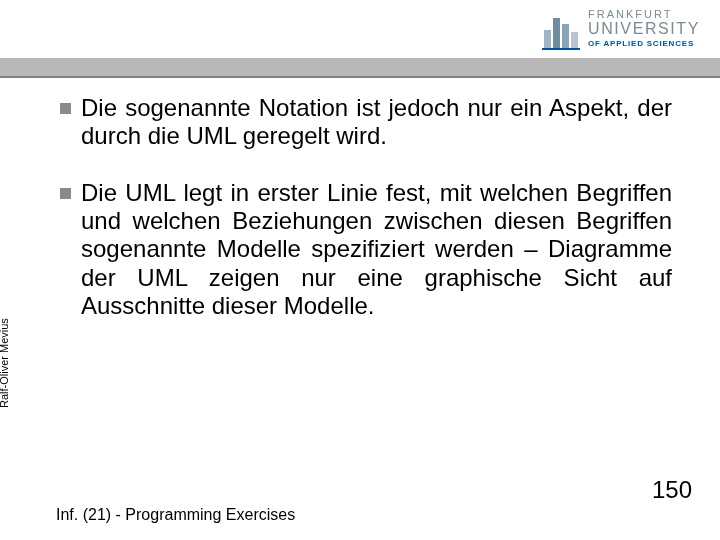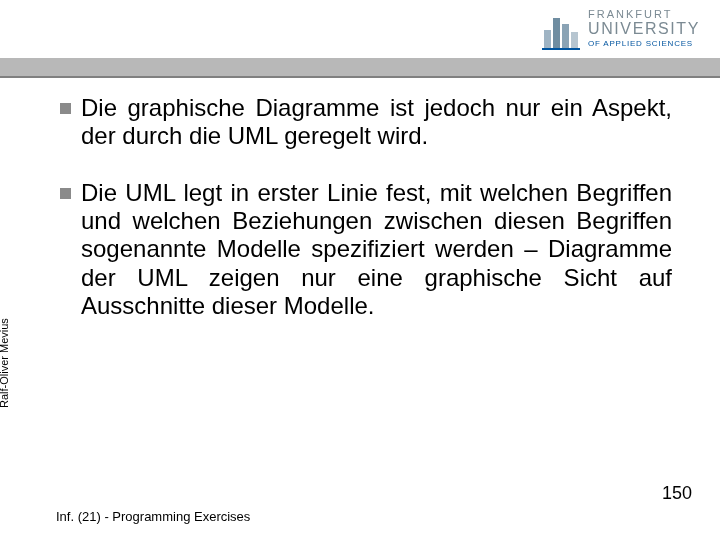--- a/index.html
+++ b/index.html
@@ -7,34 +7,34 @@
   .slide { position: relative; width: 720px; height: 540px; }
 
   .title-area { position: absolute; top: 8px; left: 0; width: 720px; height: 50px; }
   .title { font-size: 34px; color: #000; text-align: center; padding-top: 2px; letter-spacing: 0.5px; }
 
   .logo { position: absolute; top: 4px; right: 12px; width: 168px; height: 48px; display: flex; align-items: center; }
   .logo-mark { width: 42px; height: 42px; position: relative; margin-top: 2px; }
   .logo-text { margin-left: 6px; display: flex; flex-direction: column; justify-content: center; }
   .logo-text .l1 { color: #7b8a93; font-size: 11px; letter-spacing: 2px; font-weight: 400; }
   .logo-text .l2 { color: #7b8a93; font-size: 16px; letter-spacing: 1.6px; font-weight: 400; }
-  .logo-text .l3 { color: #00549f; font-size: 8px; letter-spacing: 0.8px; font-weight: 400; margin-top: 1px; }
+  .logo-text .l3 { color: #00549f; font-size: 8px; letter-spacing: 0.8px; font-weight: 700; margin-top: 1px; }
 
   .bar { position: absolute; top: 58px; left: 0; width: 720px; height: 20px; background: #b8b8b8; }
   .bar::after { content: ""; position: absolute; left: 0; right: 0; bottom: 0; height: 2px; background: #808080; }
 
   .content { position: absolute; top: 94px; left: 60px; width: 612px; }
   .bullet { display: flex; margin-bottom: 28px; }
   .bullet .sq { width: 11px; height: 11px; background: #8a8a8a; flex: 0 0 11px; margin-top: 9px; margin-right: 10px; }
   .bullet .txt { font-size: 24px; line-height: 1.18; color: #000; text-align: justify; flex: 1; }
 
   .author { position: absolute; left: 10px; bottom: 132px; transform: rotate(-90deg); transform-origin: left bottom; font-size: 11px; color: #000; white-space: nowrap; }
 
-  .footer { position: absolute; bottom: 16px; left: 56px; width: 620px; display: flex; justify-content: space-between; align-items: flex-end; font-size: 13px; color: #000; }
-  .pagenum { position: absolute; right: 28px; bottom: 36px; font-size: 18px; color: #000; }
+  .footer { position: absolute; bottom: 16px; left: 56px; width: 620px; display: flex; justify-content: space-between; align-items: flex-end; font-size: 16px; color: #000; }
+  .pagenum { position: absolute; right: 28px; bottom: 36px; font-size: 24px; color: #000; }
 </style>
 </head>
 <body>
 
 <div class="slide">
 
 
   <div class="logo">
     <div class="logo-mark">
       <svg viewBox="0 0 42 42" width="42" height="42">
@@ -50,21 +50,21 @@
       <span class="l2">UNIVERSITY</span>
       <span class="l3">OF APPLIED SCIENCES</span>
     </div>
   </div>
 
   <div class="bar"></div>
 
   <div class="content">
     <div class="bullet">
       <div class="sq"></div>
-      <div class="txt">Die graphische Diagramme ist jedoch nur ein Aspekt, der durch die UML geregelt wird.</div>
+      <div class="txt">Die sogenannte Notation ist jedoch nur ein Aspekt, der durch die UML geregelt wird.</div>
     </div>
     <div class="bullet">
       <div class="sq"></div>
       <div class="txt">Die UML legt in erster Linie fest, mit welchen Begriffen und welchen Beziehungen zwischen diesen Begriffen sogenannte Modelle spezifiziert werden – Diagramme der UML zeigen nur eine graphische Sicht auf Ausschnitte dieser Modelle.</div>
     </div>
   </div>
 
   <div class="author">Ralf-Oliver Mevius</div>
 
   <div class="pagenum">150</div>

